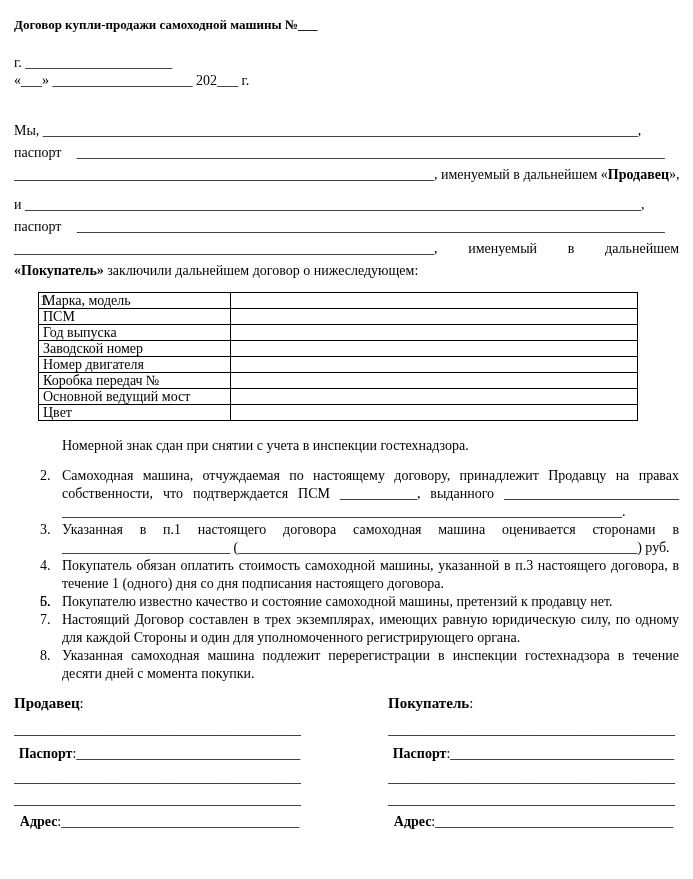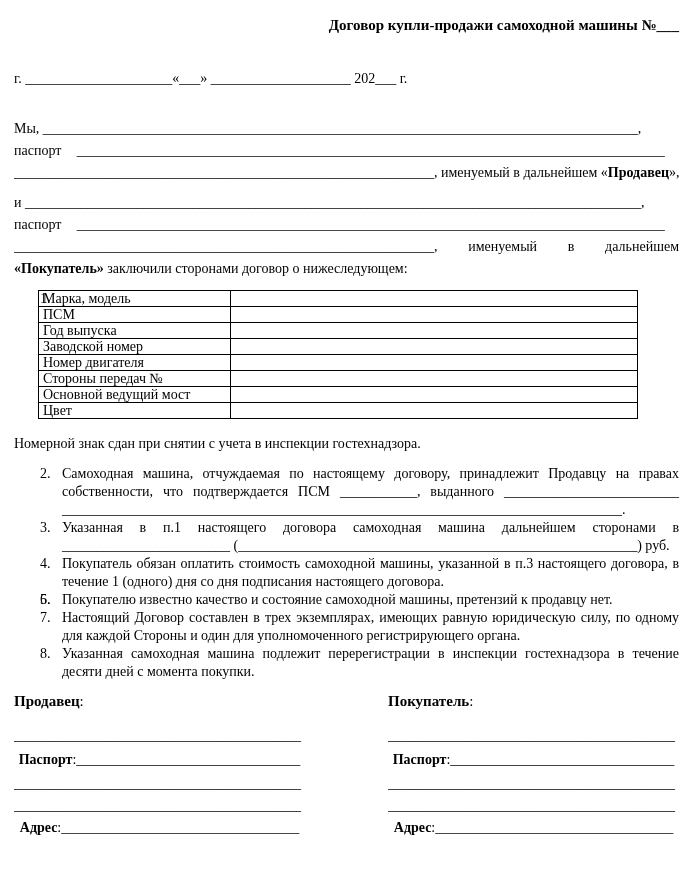--- a/index.html
+++ b/index.html
@@ -17,30 +17,32 @@
   }
   .page {
     box-sizing: border-box;
     width: 693px;
     height: 879px;
     padding: 16px 14px 0 14px;
     overflow: hidden;
   }
   .b { font-weight: bold; }
   .title {
-    text-align: right;
+    text-align: left;
     font-weight: bold;
-    font-size: 15px;
+    font-size: 13px;
     line-height: 18px;
   }
   .header-row {
-    margin-top: 36px;
+    margin-top: 20px;
     display: flex;
+    justify-content: space-between;
     line-height: 18px;
     white-space: nowrap;
+    flex-direction: column;
   }
   .intro { margin-top: 30px; }
   .intro-line { line-height: 22px; overflow: hidden; white-space: nowrap; }
   .intro2 { margin-top: 8px; }
   .jl {
     white-space: normal;
     text-align: justify;
     text-align-last: justify;
   }
   .gap { margin-left: 12px; }
@@ -67,30 +69,31 @@
     height: 15px;
     padding: 0 4px;
     line-height: 15px;
     font-size: 14px;
     overflow: hidden;
   }
   .spec-table { border: 1.5px solid #000; }
   .spec-table td.lbl { width: 183px; }
   .note {
     margin-top: 16px;
+    margin-left: 48px;
     line-height: 18px;
   }
   .clauses { margin-top: 12px; }
   .sig-block {
     margin-top: 10px;
     display: flex;
     justify-content: space-between;
   }
   .sig-col { width: 291px; }
-  .sig-role { line-height: 20px; margin-bottom: 16px; font-size: 15px; }
+  .sig-role { line-height: 20px; margin-bottom: 8px; font-size: 15px; }
   .sig-line { line-height: 18px; margin-bottom: 6px; white-space: nowrap; overflow: hidden; }
   .sig-field { line-height: 18px; margin-bottom: 6px; white-space: nowrap; overflow: hidden; text-align: center; }
   .sig-line.tight { margin-bottom: 4px; }
 </style>
 </head>
 <body>
 
 <div class="page">
 
   <div class="title">Договор купли-продажи самоходной машины №___</div>
@@ -128,21 +131,21 @@
       <span>________________________________________________________________________________________</span><span>,</span>
     </div>
     <div class="intro-line">
       <span>паспорт</span>
       <span class="gap">____________________________________________________________________________________</span>
     </div>
     <div class="intro-line jl">
       <span>____________________________________________________________</span><span>, именуемый в дальнейшем</span>
     </div>
     <div class="intro-line">
-      <span class="b">«Покупатель»</span><span> заключили сторонами договор о нижеследующем:</span>
+      <span class="b">«Покупатель»</span><span> заключили дальнейшем договор о нижеследующем:</span>
     </div>
   </div>
 
   <div class="clause clause1">
     <span class="num">1.</span>
   </div>
 
   <table class="spec-table">
     <tbody>
       <tr>
@@ -159,21 +162,21 @@
       </tr>
       <tr>
         <td class="lbl">Заводской номер</td>
         <td></td>
       </tr>
       <tr>
         <td class="lbl">Номер двигателя</td>
         <td></td>
       </tr>
       <tr>
-        <td class="lbl">Стороны передач №</td>
+        <td class="lbl">Коробка передач №</td>
         <td></td>
       </tr>
       <tr>
         <td class="lbl">Основной ведущий мост</td>
         <td></td>
       </tr>
       <tr>
         <td class="lbl">Цвет</td>
         <td></td>
       </tr>
@@ -182,21 +185,21 @@
 
   <div class="note">Номерной знак сдан при снятии с учета в инспекции гостехнадзора.</div>
 
   <div class="clauses">
     <div class="clause">
       <span class="num">2.</span>
       <span>Самоходная машина, отчуждаемая по настоящему договору, принадлежит Продавцу на правах собственности, что подтверждается ПСМ ___________, выданного _________________________ ________________________________________________________________________________.</span>
     </div>
     <div class="clause">
       <span class="num">3.</span>
-      <span>Указанная в п.1 настоящего договора самоходная машина дальнейшем сторонами в ________________________ (_________________________________________________________) руб.</span>
+      <span>Указанная в п.1 настоящего договора самоходная машина оценивается сторонами в ________________________ (_________________________________________________________) руб.</span>
     </div>
     <div class="clause">
       <span class="num">4.</span>
       <span>Покупатель обязан оплатить стоимость самоходной машины, указанной в п.3 настоящего договора, в течение 1 (одного) дня со дня подписания настоящего договора.</span>
     </div>
     <div class="clause">
       <span class="num">5.</span>
     </div>
     <div class="clause">
       <span class="num">6.</span>

